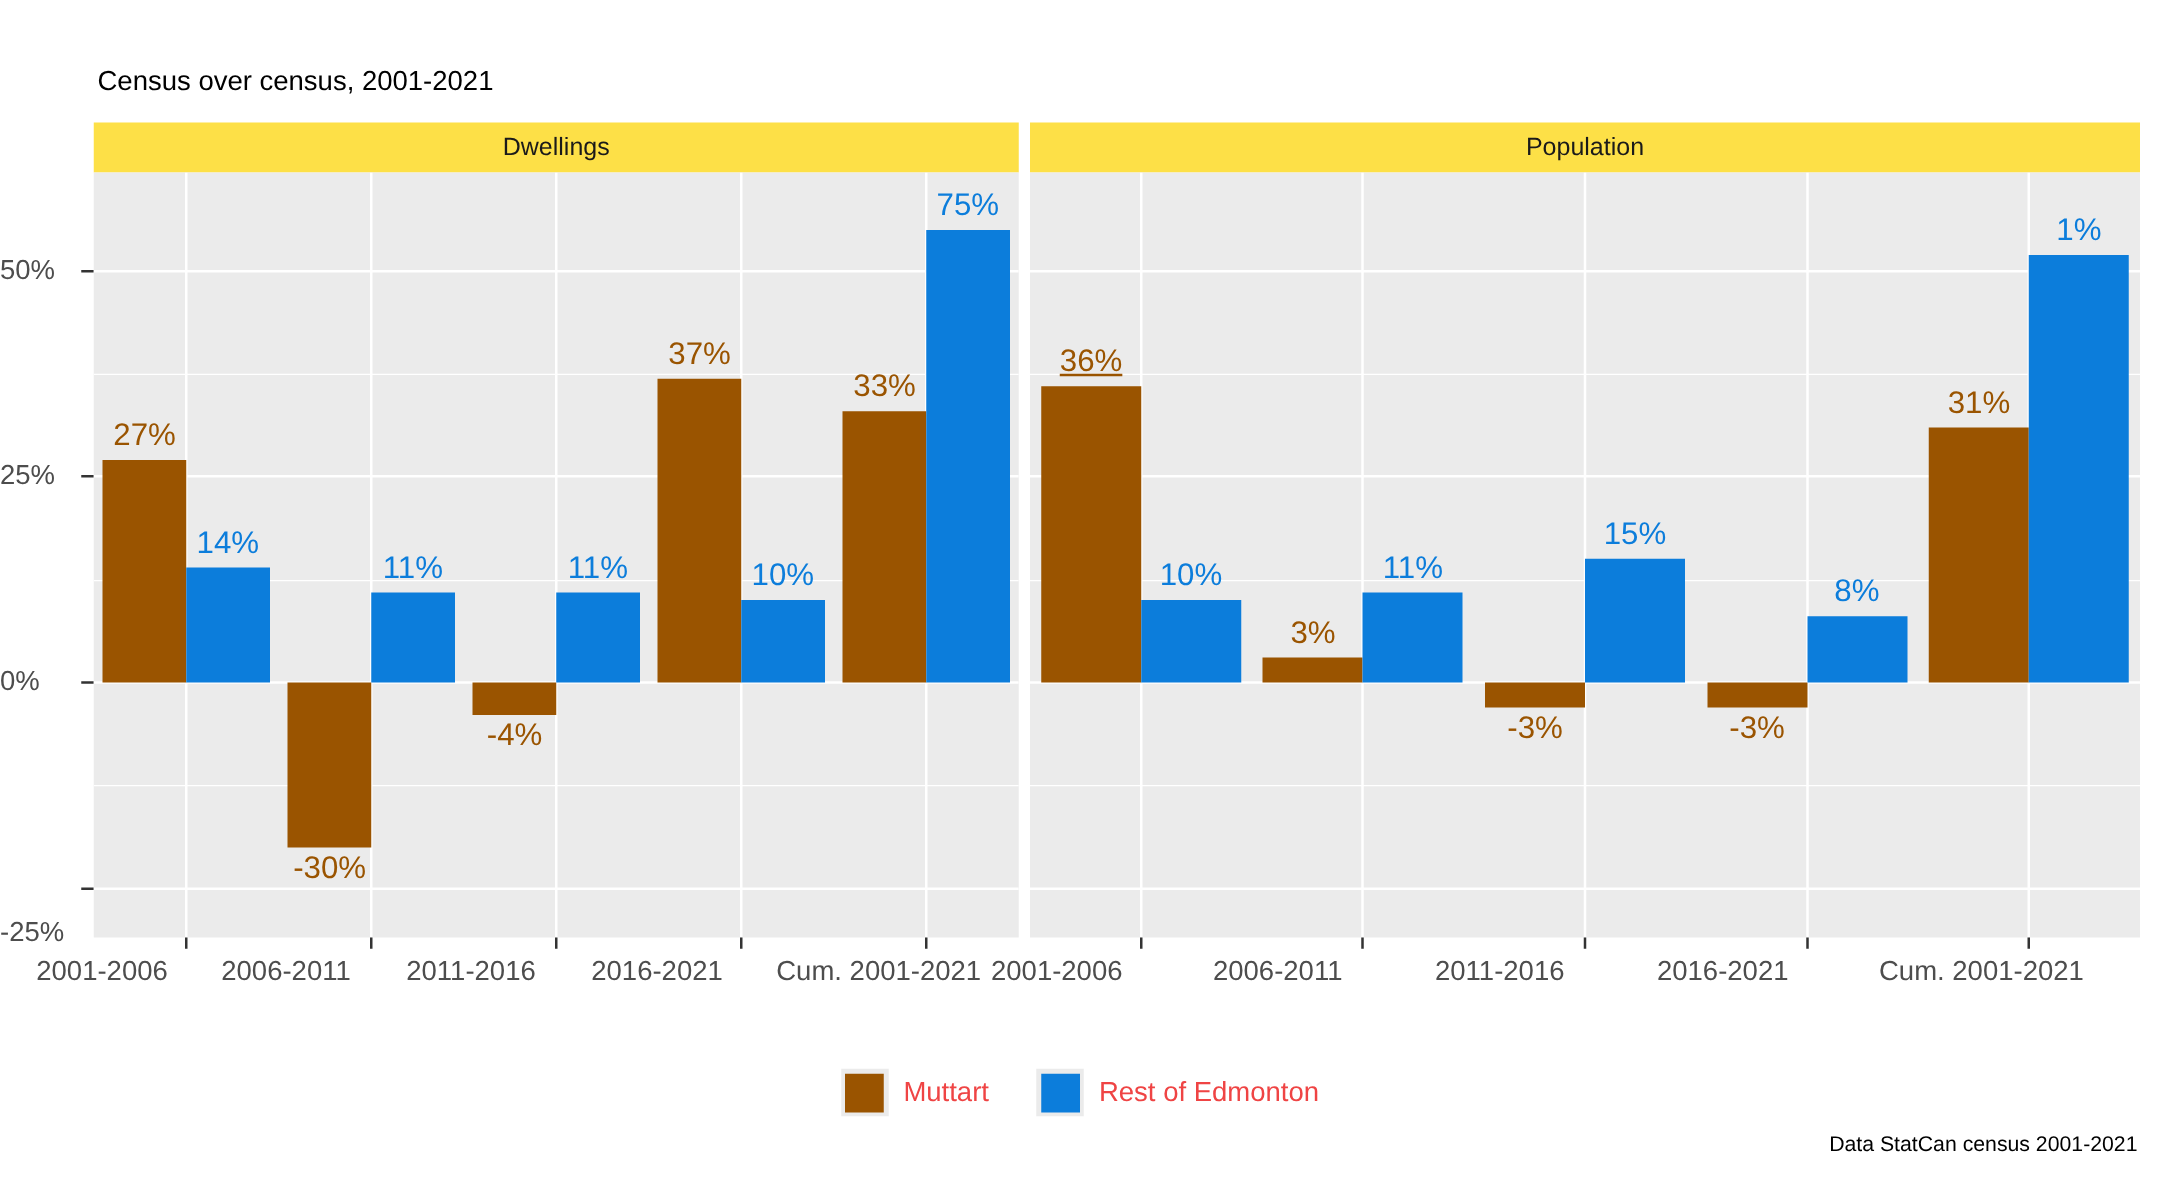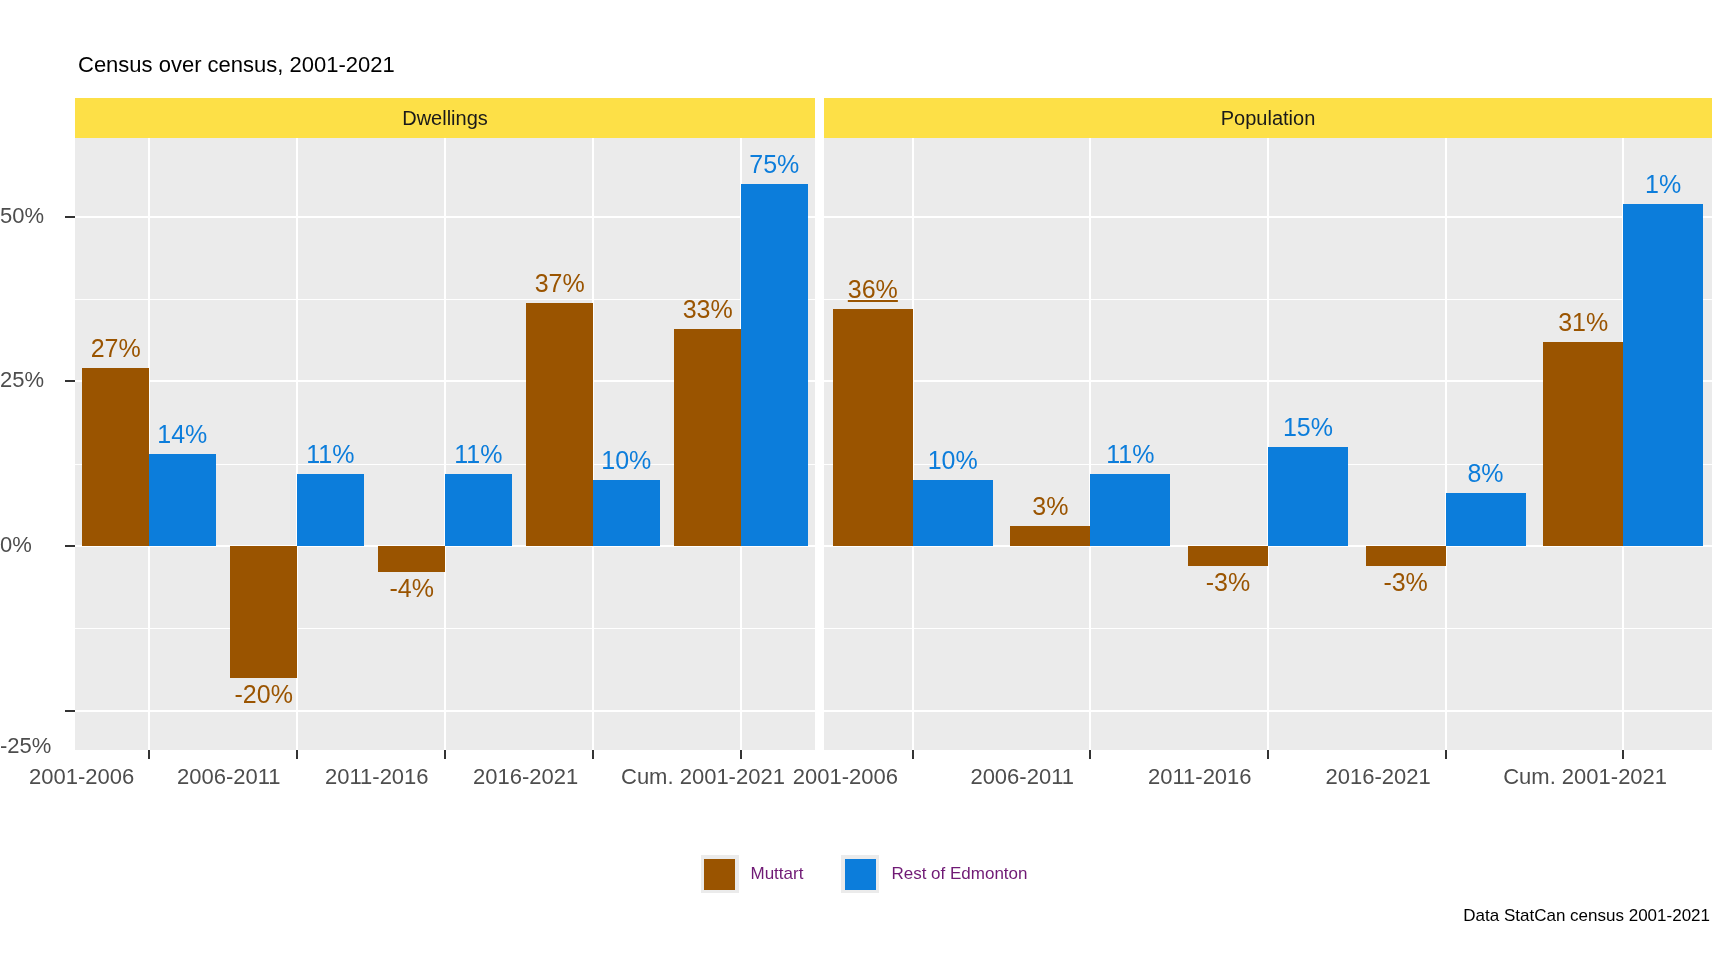--- a/index.html
+++ b/index.html
@@ -160,22 +160,22 @@
     background: #ebebeb;
     display: flex;
     align-items: center;
     justify-content: center;
   }
   .legend-swatch {
     width: 31px;
     height: 31px;
   }
   .legend-label {
-    font-size: 17px;
-    color: #701a75;
+    font-size: 22px;
+    color: #ef4444;
     white-space: nowrap;
   }
 </style>
 </head>
 <body>
 
 <div id="chart-root">
 
   <div class="subtitle">Census over census, 2001-2021</div>
 
@@ -203,21 +203,21 @@
           <div class="grid-vmajor" style="left: 73px;"></div>
           <div class="grid-vmajor" style="left: 221px;"></div>
           <div class="grid-vmajor" style="left: 369px;"></div>
           <div class="grid-vmajor" style="left: 517px;"></div>
           <div class="grid-vmajor" style="left: 665px;"></div>
           <div class="bar" style="left: 7.4px; top: 230.323px; width: 66.6px; height: 177.677px; background: rgb(154, 84, 0);"></div>
           <div class="bar-label" style="color: rgb(154, 84, 0); width: 106.6px; left: -12.6px; top: 196.323px;">27%</div>
           <div class="bar" style="left: 74px; top: 315.871px; width: 66.6px; height: 92.129px; background: rgb(12, 125, 219);"></div>
           <div class="bar-label" style="color: rgb(12, 125, 219); width: 106.6px; left: 54px; top: 281.871px;">14%</div>
           <div class="bar" style="left: 155.4px; top: 408px; width: 66.6px; height: 131.613px; background: rgb(154, 84, 0);"></div>
-          <div class="bar-label" style="color: rgb(154, 84, 0); width: 106.6px; left: 135.4px; top: 541.613px;">-20%</div>
+          <div class="bar-label" style="color: rgb(154, 84, 0); width: 106.6px; left: 135.4px; top: 541.613px;">-30%</div>
           <div class="bar" style="left: 222px; top: 335.613px; width: 66.6px; height: 72.3871px; background: rgb(12, 125, 219);"></div>
           <div class="bar-label" style="color: rgb(12, 125, 219); width: 106.6px; left: 202px; top: 301.613px;">11%</div>
           <div class="bar" style="left: 303.4px; top: 408px; width: 66.6px; height: 26.3226px; background: rgb(154, 84, 0);"></div>
           <div class="bar-label" style="color: rgb(154, 84, 0); width: 106.6px; left: 283.4px; top: 436.323px;">-4%</div>
           <div class="bar" style="left: 370px; top: 335.613px; width: 66.6px; height: 72.3871px; background: rgb(12, 125, 219);"></div>
           <div class="bar-label" style="color: rgb(12, 125, 219); width: 106.6px; left: 350px; top: 301.613px;">11%</div>
           <div class="bar" style="left: 451.4px; top: 164.516px; width: 66.6px; height: 243.484px; background: rgb(154, 84, 0);"></div>
           <div class="bar-label" style="color: rgb(154, 84, 0); width: 106.6px; left: 431.4px; top: 130.516px;">37%</div>
           <div class="bar" style="left: 518px; top: 342.194px; width: 66.6px; height: 65.8065px; background: rgb(12, 125, 219);"></div>
           <div class="bar-label" style="color: rgb(12, 125, 219); width: 106.6px; left: 498px; top: 308.194px;">10%</div>

